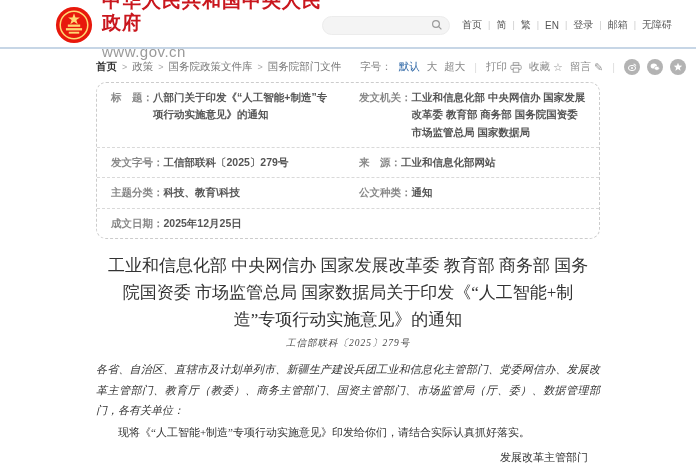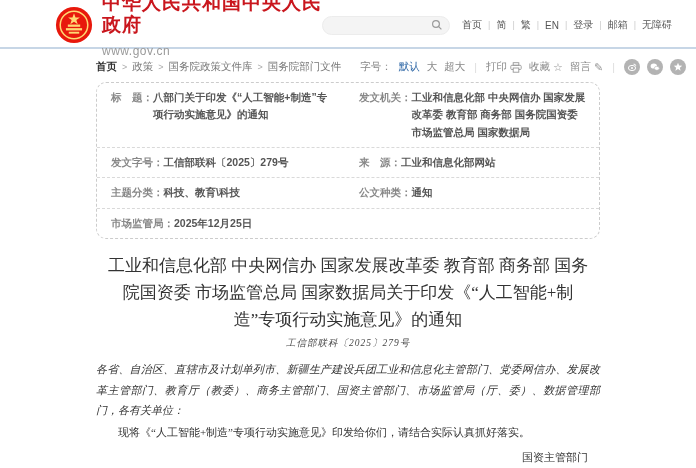--- a/index.html
+++ b/index.html
@@ -4,21 +4,21 @@
 <style>
   * { margin:0; padding:0; box-sizing:border-box; }
   html,body { width:696px; background:#fff; font-family:"Liberation Sans","DejaVu Sans",sans-serif; }
   body { height:468px; overflow:hidden; color:#333; }
 
   
   .site-header { height:49px; border-bottom:2px solid #c7d6e6; display:flex; align-items:center; padding:3px 24px 0 55px; background:#fff; }
   .brand { display:flex; align-items:center; gap:9px; }
   .emblem { width:38px; height:38px; flex:0 0 auto; }
   .brand-text .site-title { color:#c9161d; font-size:19px; font-weight:bold; letter-spacing:1px; line-height:1.15; }
-  .brand-text .site-url { font-size:12px; color:#9a9a9a; margin-top:9px; letter-spacing:0.5px; }
+  .brand-text .site-url { font-size:15px; color:#9a9a9a; margin-top:9px; letter-spacing:0.5px; }
   .header-right { margin-left:auto; display:flex; align-items:center; gap:12px; }
   .search-box { width:128px; height:19px; background:#f4f4f4; border:1px solid #ececec; border-radius:10px; display:flex; align-items:center; justify-content:flex-end; padding-right:6px; }
   .top-nav { display:flex; align-items:center; gap:6px; font-size:10px; color:#555; white-space:nowrap; }
   .top-nav .sep { color:#ccc; font-size:9px; }
   .top-nav a { color:#555; text-decoration:none; cursor:pointer; }
 
   
   .content-col { width:504px; margin:0 auto; }
   .toolbar { display:flex; align-items:center; margin-top:8px; height:20px; font-size:10.5px; color:#777; }
   .crumbs { display:flex; align-items:center; gap:5px; white-space:nowrap; }
@@ -182,35 +182,35 @@
         <span class="meta-label">主题分类：</span>
         <span class="meta-value">科技、教育\科技</span>
       </div>
       <div class="meta-cell">
         <span class="meta-label">公文种类：</span>
         <span class="meta-value">通知</span>
       </div>
     </div>
     <div class="meta-row">
       <div class="meta-cell">
-        <span class="meta-label">市场监管局：</span>
+        <span class="meta-label">成文日期：</span>
         <span class="meta-value">2025年12月25日</span>
       </div>
       <div class="meta-cell"></div>
     </div>
   </div>
 
   <div class="article">
     <h1 class="doc-title">工业和信息化部 中央网信办 国家发展改革委 教育部 商务部 国务院国资委 市场监管总局 国家数据局关于印发《“人工智能+制造”专项行动实施意见》的通知</h1>
     <div class="doc-number">工信部联科〔2025〕279号</div>
     <div class="doc-body">
       <p class="salutation">各省、自治区、直辖市及计划单列市、新疆生产建设兵团工业和信息化主管部门、党委网信办、发展改革主管部门、教育厅（教委）、商务主管部门、国资主管部门、市场监管局（厅、委）、数据管理部门，各有关单位：</p>
       <p class="indent">现将《“人工智能+制造”专项行动实施意见》印发给你们，请结合实际认真抓好落实。</p>
     </div>
     <div class="sign-block">
-      <div>国资主管部门</div>
+      <div>发展改革主管部门</div>
       <div>中央网信办</div>
       <div>国家发展改革委</div>
 
     </div>
   </div>
 
 </div>
 
 </body></html>

